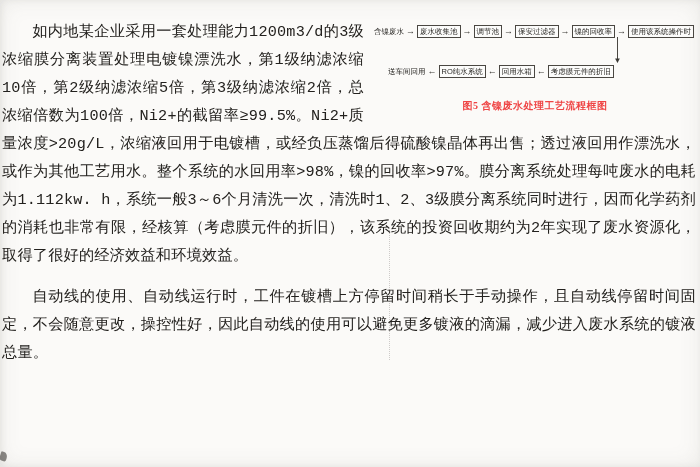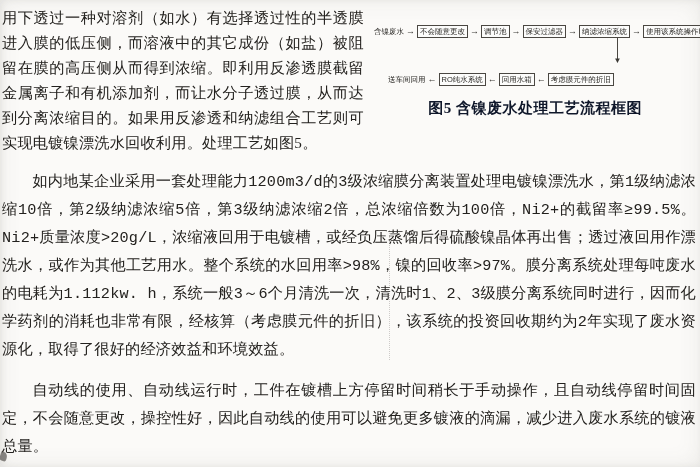--- a/index.html
+++ b/index.html
@@ -37,21 +37,21 @@
     width:322px;height:74px;
     font-family:"Liberation Sans","DejaVu Sans",sans-serif;
     color:#2a2825;
   }
   .frow{
     position:absolute;
     display:flex;align-items:center;gap:2px;
     white-space:nowrap;
   }
   .frow.top{ top:8px; left:0; }
-  .frow.bottom{ top:56px; left:14px; }
+  .frow.bottom{ top:48px; left:14px; }
   .fnode{
     border:1px solid #4a4742;
     padding:1px 2px;
     font-size:7.5px;
     line-height:9px;
     background:rgba(255,255,255,.4);
   }
   .flabel{ font-size:7.5px; line-height:9px; }
   .farrow{ font-size:9px; line-height:9px; color:#3a3834; }
   .vconn{
@@ -61,24 +61,24 @@
     border-left:1px solid #4a4742;
   }
   .vconn .vhead{
     position:absolute;
     left:-4.5px; bottom:-6px;
     font-size:8px; color:#3a3834;
   }
   .caption{
     margin-top:8px;
     text-align:center;
-    font-size:15px;
+    font-size:10px;
     font-weight:bold;
     letter-spacing:.5px;
-    color:#0f172a;
+    color:#ef4444;
   }
   
   .fold{
     position:absolute;
     left:389px; top:230px;
     width:0; height:130px;
     border-left:1px dotted rgba(70,65,60,.25);
     pointer-events:none;
   }
   .blot{
@@ -94,45 +94,44 @@
 </head>
 <body>
 
 <div class="page">
 
   <figure class="figure">
     <div class="flow">
       <div class="frow top">
         <span class="flabel">含镍废水</span>
         <span class="farrow">→</span>
-        <span class="fnode">不会随意更改</span>
+        <span class="fnode">废水收集池</span>
         <span class="farrow">→</span>
         <span class="fnode">调节池</span>
         <span class="farrow">→</span>
         <span class="fnode">保安过滤器</span>
         <span class="farrow">→</span>
-        <span class="fnode">纳滤浓缩系统</span>
+        <span class="fnode">镍的回收率</span>
         <span class="farrow">→</span>
         <span class="fnode">使用该系统操作时</span>
       </div>
       <div class="vconn">
         <span class="vhead">▼</span>
       </div>
       <div class="frow bottom">
         <span class="flabel">送车间回用</span>
         <span class="farrow">←</span>
         <span class="fnode">RO纯水系统</span>
         <span class="farrow">←</span>
         <span class="fnode">回用水箱</span>
         <span class="farrow">←</span>
         <span class="fnode">考虑膜元件的折旧</span>
       </div>
     </div>
     <figcaption class="caption">图5 含镍废水处理工艺流程框图</figcaption>
   </figure>
 
-  <p class="body">用下透过一种对溶剂（如水）有选择透过性的半透膜进入膜的低压侧，而溶液中的其它成份（如盐）被阻留在膜的高压侧从而得到浓缩。即利用反渗透膜截留金属离子和有机添加剂，而让水分子透过膜，从而达到分离浓缩目的。如果用反渗透和纳滤组合工艺则可实现电镀镍漂洗水回收利用。处理工艺如图5。</p>
   <p class="body indent">如内地某企业采用一套处理能力1200m3/d的3级浓缩膜分离装置处理电镀镍漂洗水，第1级纳滤浓缩10倍，第2级纳滤浓缩5倍，第3级纳滤浓缩2倍，总浓缩倍数为100倍，Ni2+的截留率≥99.5%。Ni2+质量浓度&gt;20g/L，浓缩液回用于电镀槽，或经负压蒸馏后得硫酸镍晶体再出售；透过液回用作漂洗水，或作为其他工艺用水。整个系统的水回用率&gt;98%，镍的回收率&gt;97%。膜分离系统处理每吨废水的电耗为1.112kw. h，系统一般3～6个月清洗一次，清洗时1、2、3级膜分离系统同时进行，因而化学药剂的消耗也非常有限，经核算（考虑膜元件的折旧），该系统的投资回收期约为2年实现了废水资源化，取得了很好的经济效益和环境效益。</p>
   <p class="body indent">自动线的使用、自动线运行时，工件在镀槽上方停留时间稍长于手动操作，且自动线停留时间固定，不会随意更改，操控性好，因此自动线的使用可以避免更多镀液的滴漏，减少进入废水系统的镀液总量。</p>
 
   <div class="fold"></div>
   <div class="blot"></div>
 </div>
 
 </body></html>

